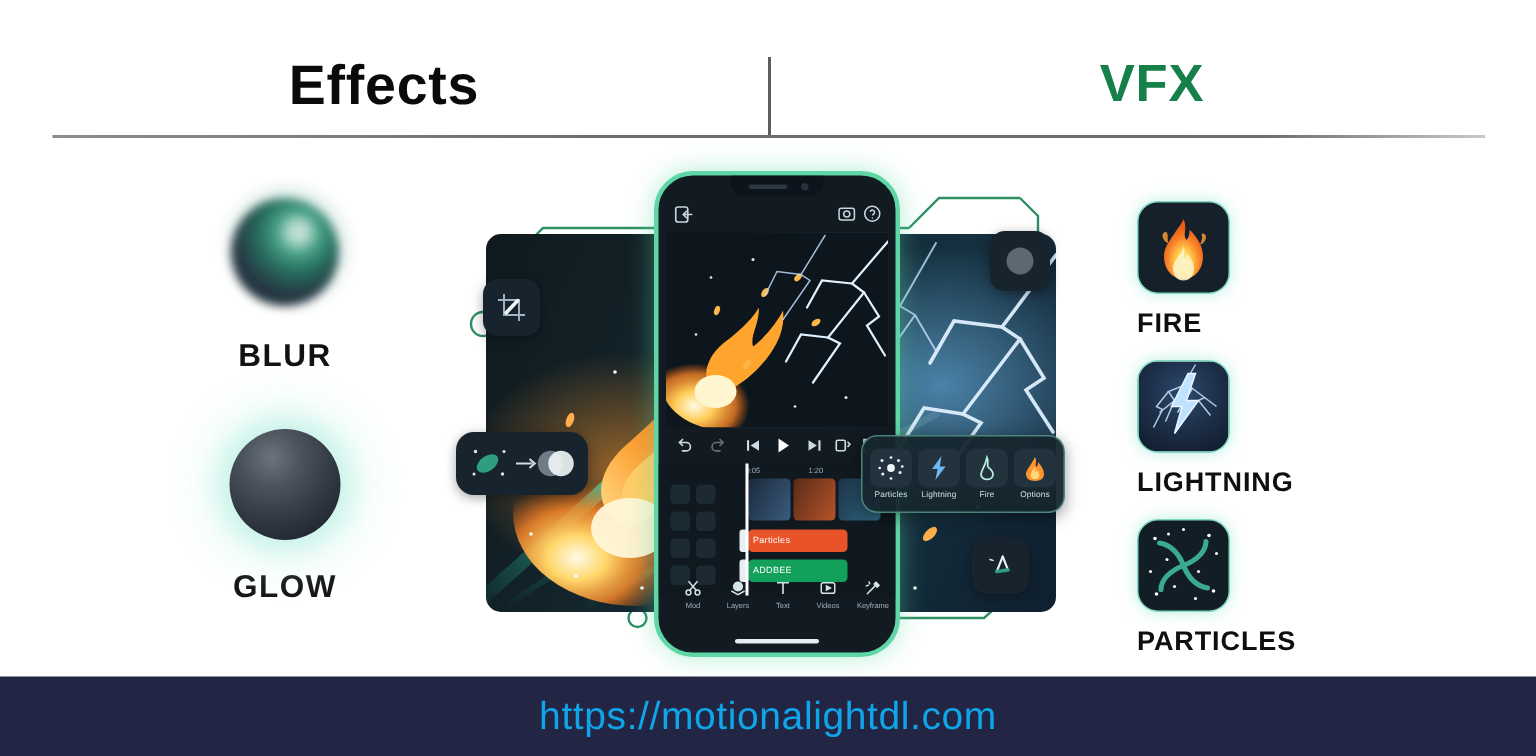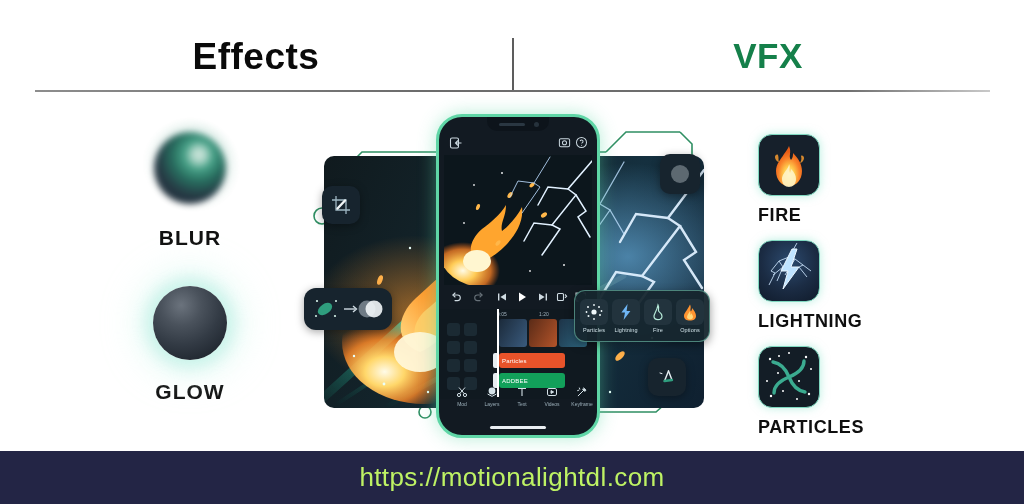--- a/index.html
+++ b/index.html
@@ -115,21 +115,21 @@
     display:flex;align-items:center;justify-content:space-around;padding:0 3px;box-sizing:border-box;
     filter:blur(.3px);
   }
   .vfx-pitem{width:30px;text-align:center;}
   .vfx-pico{width:28px;height:26px;border-radius:6px;background:#22333d;display:flex;align-items:center;justify-content:center;margin:0 auto;}
   .vfx-plabel{font-size:5.5px;color:#cfe0e6;margin-top:2px;letter-spacing:.1px;}
 
   
   .footer{position:absolute;left:0;top:451px;width:1024px;height:53px;background:#232545;
     display:flex;align-items:center;justify-content:center;}
-  .footer-url{color:#bef264;font-size:26px;letter-spacing:.4px;}
+  .footer-url{color:#0ea5e9;font-size:26px;letter-spacing:.4px;}
 </style>
 </head>
 <body>
 
 <div id="stage">
 
   <div class="header">
     <div class="hdr-title" id="title-effects">Effects</div>
     <div class="hdr-title" id="title-vfx">VFX</div>
     <div class="hdr-vline"></div>

